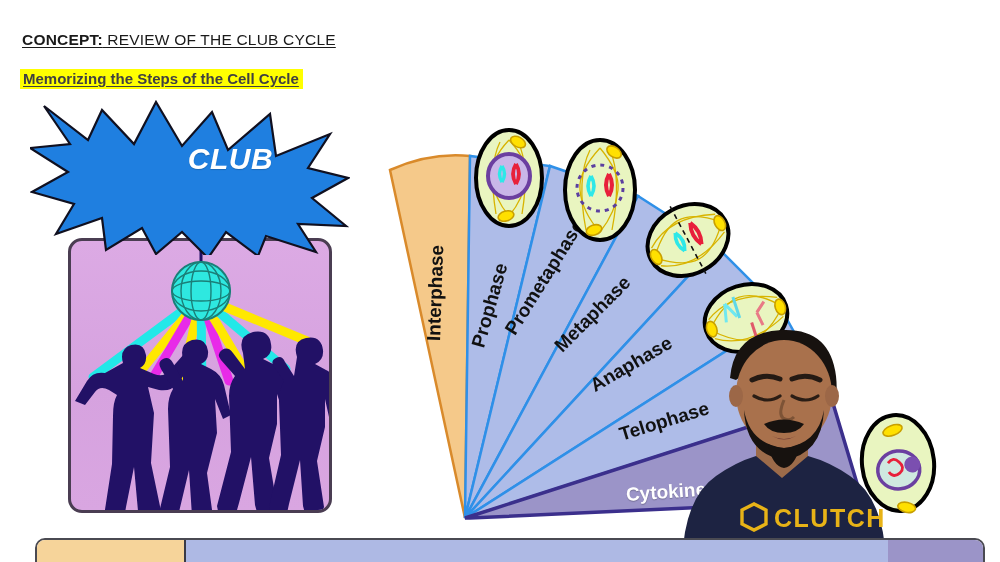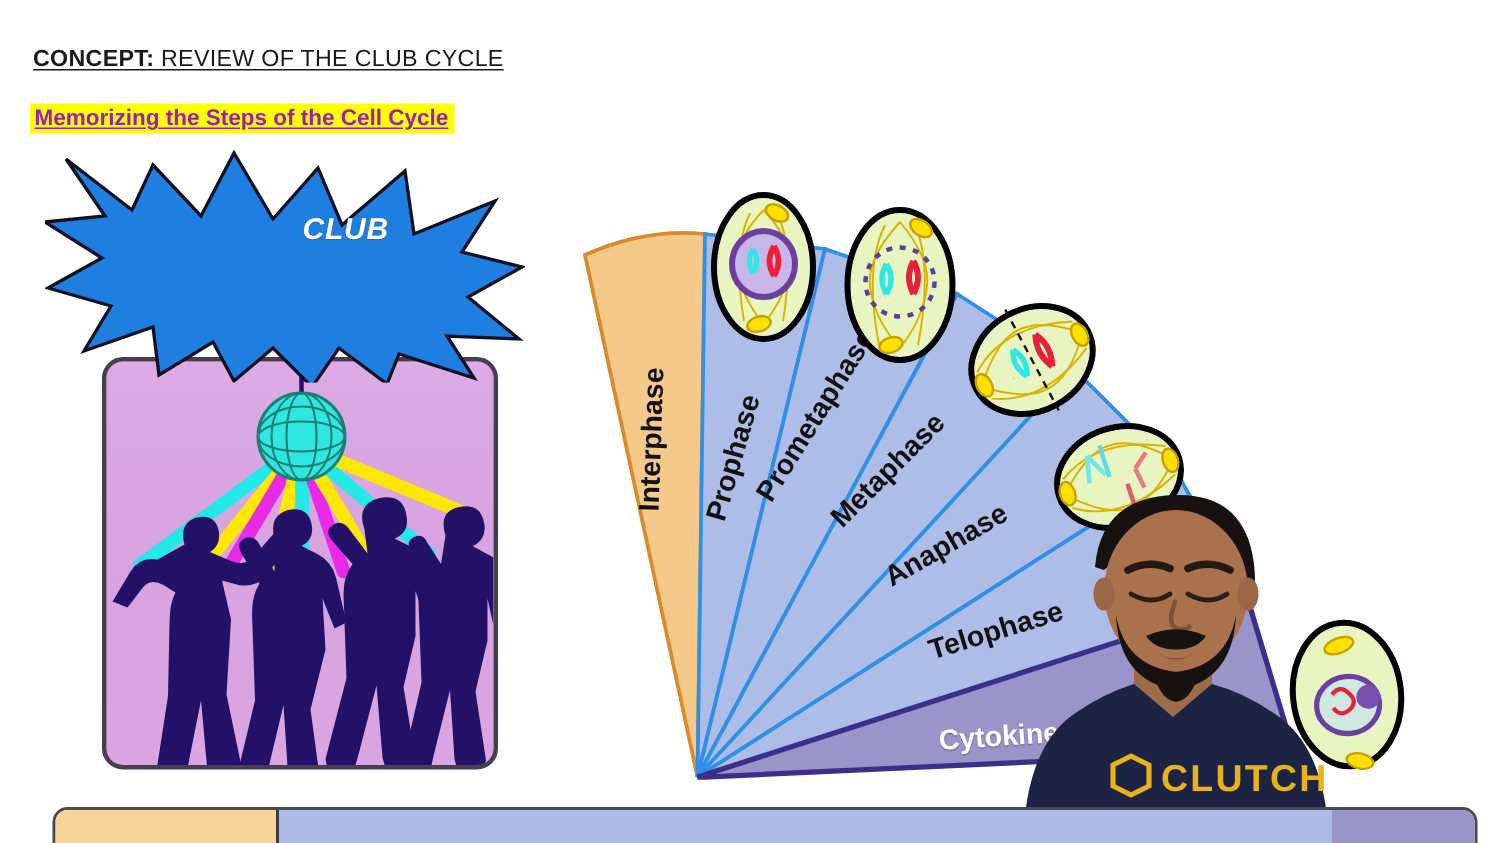--- a/index.html
+++ b/index.html
@@ -19,21 +19,21 @@
     font-size:15.5px;color:#1a1a1a;letter-spacing:.2px;
     white-space:nowrap;
   }
   .concept-line .kw{font-weight:bold;text-decoration:underline;text-underline-offset:2px;}
   .concept-line .rest{font-weight:normal;text-decoration:underline;text-underline-offset:2px;}
 
   .subtitle{
     position:absolute;left:20px;top:69px;
     background:#ffff00;
     padding:1px 4px 2px 3px;
-    font-size:15px;font-weight:bold;color:#a21caf;
+    font-size:15px;font-weight:bold;color:#404040;
     text-decoration:underline;text-underline-offset:2px;
     white-space:nowrap;
   }
 
   
   #club-graphic{position:absolute;left:30px;top:100px;width:320px;height:420px;}
   #club-box{
     position:absolute;left:38px;top:138px;width:264px;height:275px;
     background:linear-gradient(180deg,#dcaae4 0%,#d6a2df 55%,#d9a6e1 100%);
     border:3px solid #4a3d52;border-radius:14px;
@@ -41,21 +41,21 @@
   }
   #club-box svg{display:block;}
   #star-burst{position:absolute;left:0px;top:0px;width:320px;height:155px;}
   #star-text{
     position:absolute;left:108px;top:42px;width:185px;
     text-align:center;color:#ffffff;
     font-style:italic;font-weight:bold;
     text-shadow:0 1px 1px rgba(0,0,0,.18);
     line-height:1.16;pointer-events:none;
   }
-  #star-text .l1{font-size:20px;display:block;letter-spacing:.5px;}
+  #star-text .l1{font-size:30px;display:block;letter-spacing:.5px;}
   #star-text .l2{font-size:24px;display:block;letter-spacing:.3px;}
 
   
   #fan{position:absolute;left:370px;top:100px;width:560px;height:430px;}
   .fan-label{
     position:absolute;
     font-weight:bold;
     color:#111;
     white-space:nowrap;
     transform-origin:left center;

